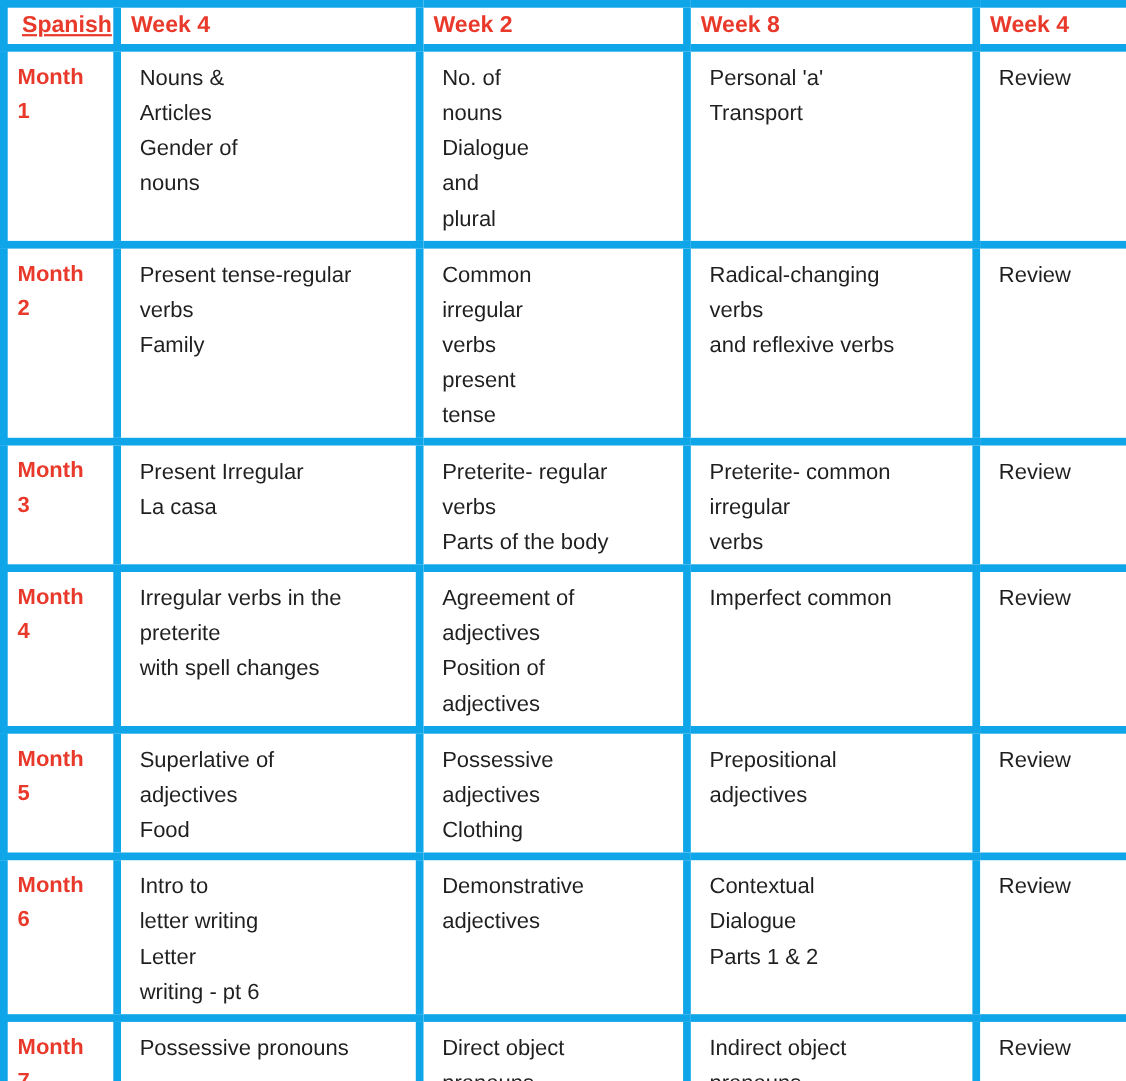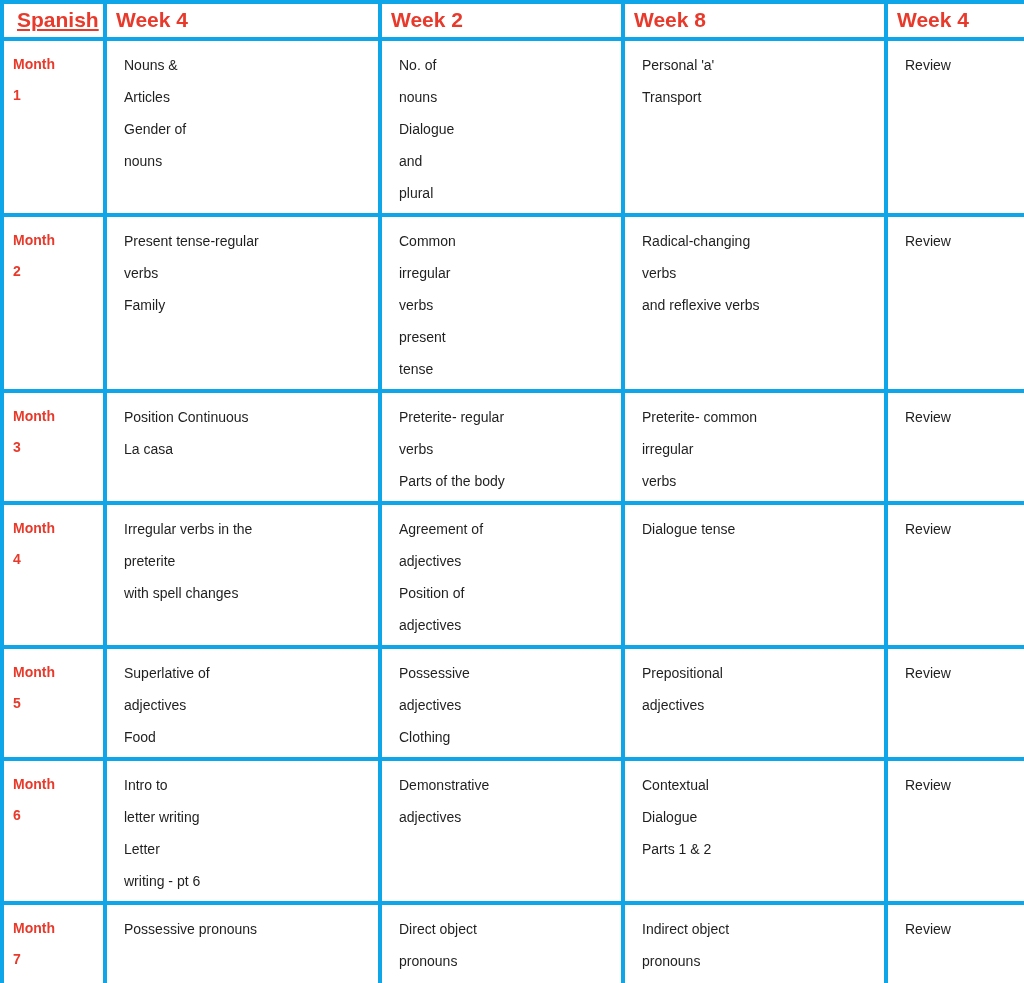--- a/index.html
+++ b/index.html
@@ -18,41 +18,41 @@
   table.schedule {
     border-collapse: collapse;
     table-layout: fixed;
     width: 1040px; 
     border-top: 2px solid #000;
     border-left: 2px solid #000;
     border-bottom: 5px solid #000;
   }
   table.schedule th,
   table.schedule td {
-    border: 4px solid #0ea5e9;
+    border: 7px solid #0ea5e9;
     border-right-width: 2px;
     vertical-align: top;
     overflow: hidden;
   }
   
   tr.hdr th {
     height: 29px;
     text-align: left;
     font-size: 21px;
     font-weight: bold;
     color: var(--accent);
     padding: 2px 6px 2px 9px;
     line-height: 27px;
     white-space: nowrap;
   }
   tr.hdr th.c0 { padding-left: 13px; }
   tr.hdr th.c0 .u { text-decoration: underline; }
   
   td {
-    font-size: 14px;
+    font-size: 20px;
     line-height: 32px;
     color: #1f1f1f;
     white-space: pre-line;
     padding: 8px 8px 4px 17px;
   }
   td.m {
     font-weight: bold;
     color: var(--accent);
     padding: 8px 4px 4px 9px;
     line-height: 31px;
@@ -117,41 +117,41 @@
 present
 tense</td>
         <td>Radical-changing
 verbs
 and reflexive verbs</td>
         <td>Review</td>
       </tr>
       <tr>
         <td class="m">Month
 3</td>
-        <td>Position Continuous
+        <td>Present Irregular
 La casa</td>
         <td>Preterite- regular
 verbs
 Parts of the body</td>
         <td>Preterite- common
 irregular
 verbs</td>
         <td>Review</td>
       </tr>
       <tr>
         <td class="m">Month
 4</td>
         <td>Irregular verbs in the
 preterite
 with spell changes</td>
         <td>Agreement of
 adjectives
 Position of
 adjectives</td>
-        <td>Dialogue tense</td>
+        <td>Imperfect common</td>
         <td>Review</td>
       </tr>
       <tr>
         <td class="m">Month
 5</td>
         <td>Superlative of
 adjectives
 Food</td>
         <td>Possessive
 adjectives

